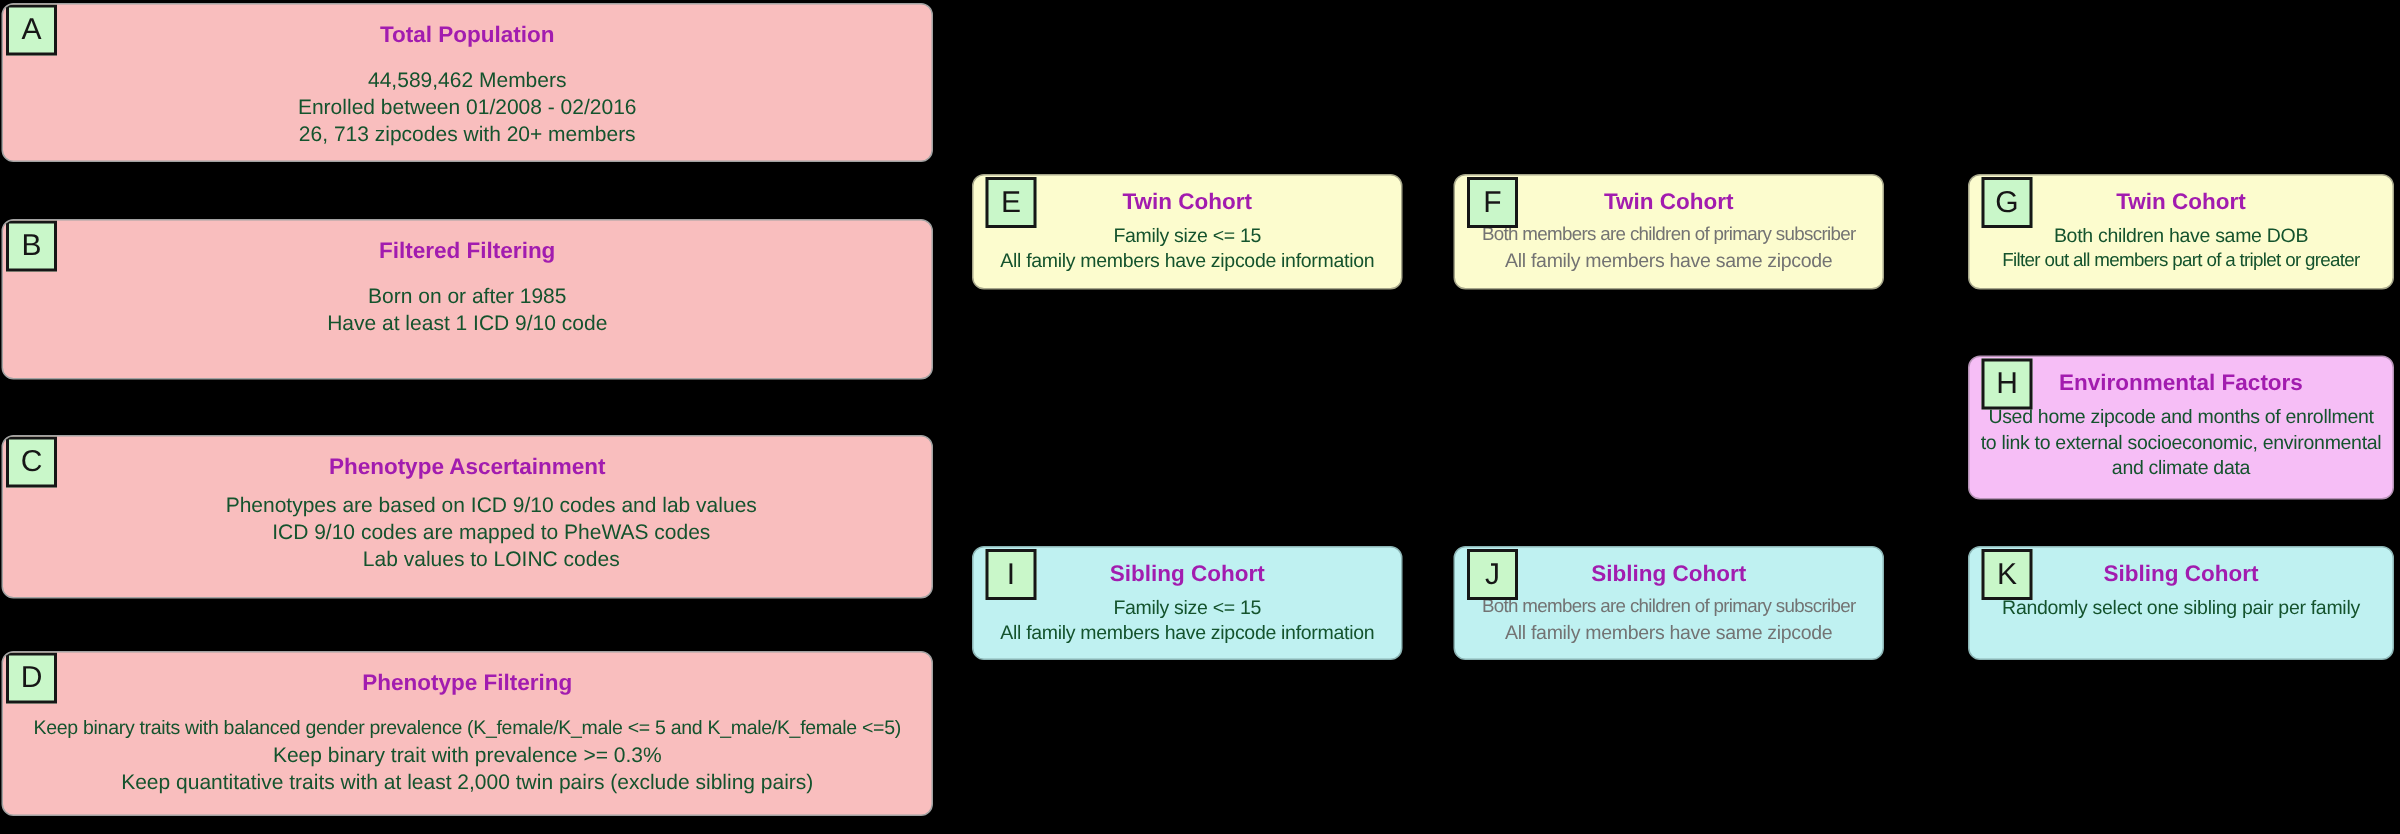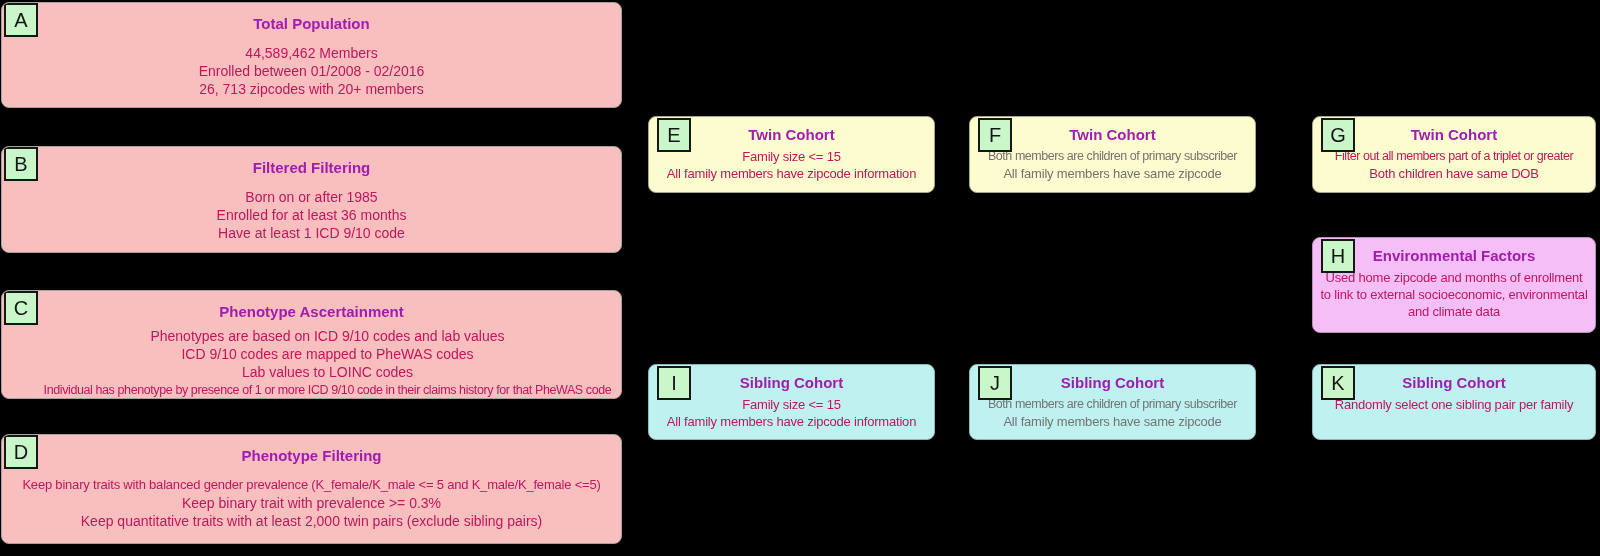--- a/index.html
+++ b/index.html
@@ -18,21 +18,21 @@
 
   .badge{
     position:absolute;left:8px;top:1px;width:34px;height:34px;
     background:#C9F7C9;border:2px solid #161616;box-sizing:border-box;
     color:#161616;font-size:20px;line-height:30px;text-align:center;
   }
   .pink .badge{left:2px;top:0px;}
 
   .title{font-size:15px;font-weight:bold;color:#a21caf;margin-top:11px;line-height:20px;}
   .lines{margin-top:10px;}
-  .line{display:block;font-size:14px;color:#be185d;line-height:18px;white-space:nowrap;}
+  .line{display:block;font-size:14px;color:#14532d;line-height:18px;white-space:nowrap;}
 
   
   #nC .lines{margin-top:5px;margin-left:32px;}
   #nD .lines{margin-top:10px;}
 
   
   .sm .title{margin-top:8px;line-height:19px;}
   .sm .lines{margin-top:4px;}
   .sm .line{font-size:13px;line-height:17px;letter-spacing:-0.2px;}
 
@@ -69,33 +69,31 @@
       <span class="line">Enrolled between 01/2008 - 02/2016</span>
       <span class="line">26, 713 zipcodes with 20+ members</span>
     </div>
   </div>
 
   <div class="node pink" id="nB">
     <div class="badge">B</div>
     <div class="title">Filtered Filtering</div>
     <div class="lines">
       <span class="line">Born on or after 1985</span>
-      <span class="line">Enrolled for at least 36 months</span>
       <span class="line">Have at least 1 ICD 9/10 code</span>
     </div>
   </div>
 
   <div class="node pink" id="nC">
     <div class="badge">C</div>
     <div class="title">Phenotype Ascertainment</div>
     <div class="lines">
       <span class="line">Phenotypes are based on ICD 9/10 codes and lab values</span>
       <span class="line">ICD 9/10 codes are mapped to PheWAS codes</span>
       <span class="line">Lab values to LOINC codes</span>
-      <span class="line xlong">Individual has phenotype by presence of 1 or more ICD 9/10 code in their claims history for that PheWAS code</span>
     </div>
   </div>
 
   <div class="node pink" id="nD">
     <div class="badge">D</div>
     <div class="title">Phenotype Filtering</div>
     <div class="lines">
       <span class="line long">Keep binary traits with balanced gender prevalence (K_female/K_male &lt;= 5 and K_male/K_female &lt;=5)</span>
       <span class="line">Keep binary trait with prevalence &gt;= 0.3%</span>
       <span class="line">Keep quantitative traits with at least 2,000 twin pairs (exclude sibling pairs)</span>
@@ -117,22 +115,22 @@
     <div class="lines">
       <span class="line fit">Both members are children of primary subscriber</span>
       <span class="line">All family members have same zipcode</span>
     </div>
   </div>
 
   <div class="node yellow sm" id="nG">
     <div class="badge">G</div>
     <div class="title">Twin Cohort</div>
     <div class="lines">
+      <span class="line">Both children have same DOB</span>
       <span class="line fit">Filter out all members part of a triplet or greater</span>
-      <span class="line">Both children have same DOB</span>
     </div>
   </div>
 
   <div class="node magenta sm" id="nH">
     <div class="badge">H</div>
     <div class="title">Environmental Factors</div>
     <div class="lines">
       <span class="line wrap">Used home zipcode and months of enrollment to link to external socioeconomic, environmental and climate data</span>
     </div>
   </div>

